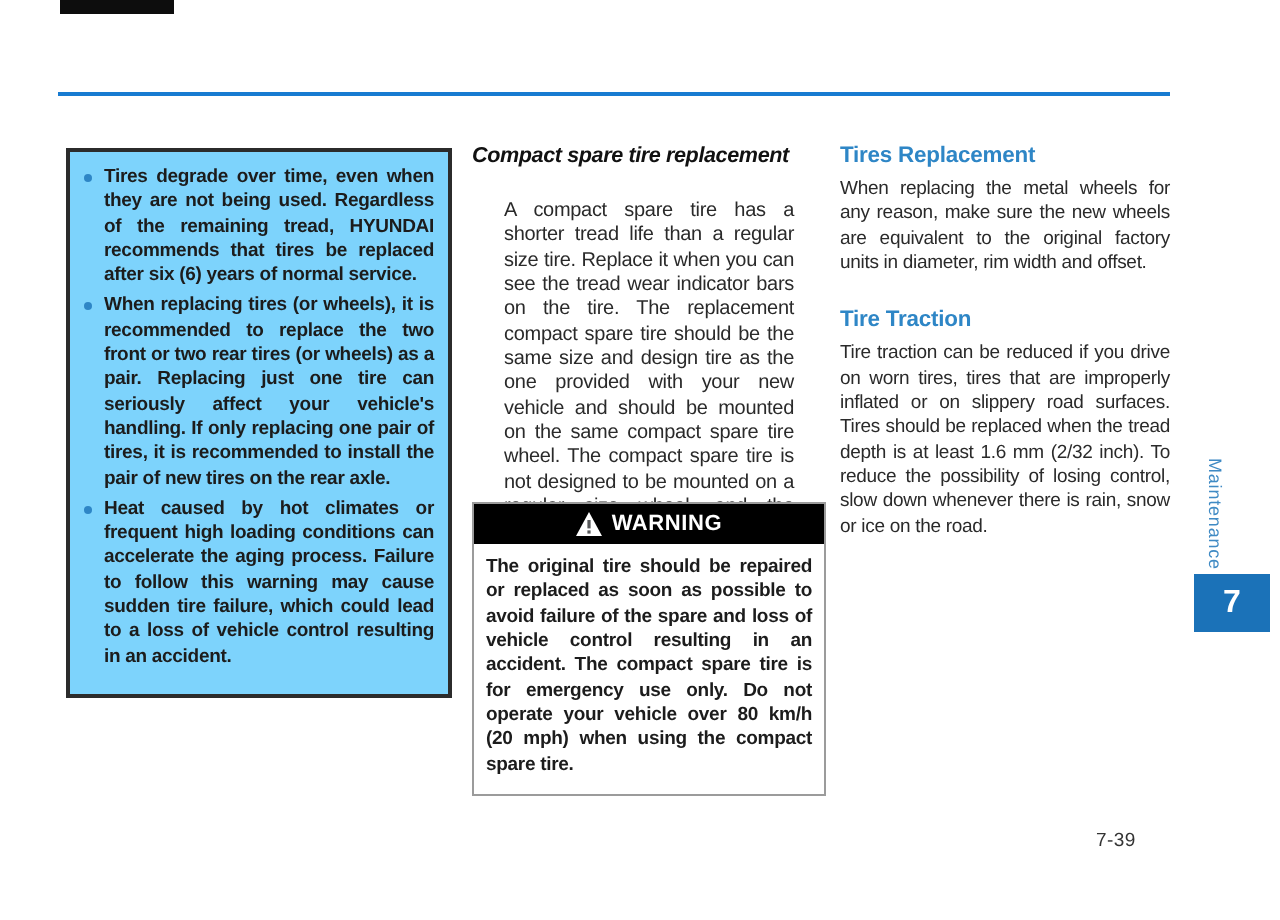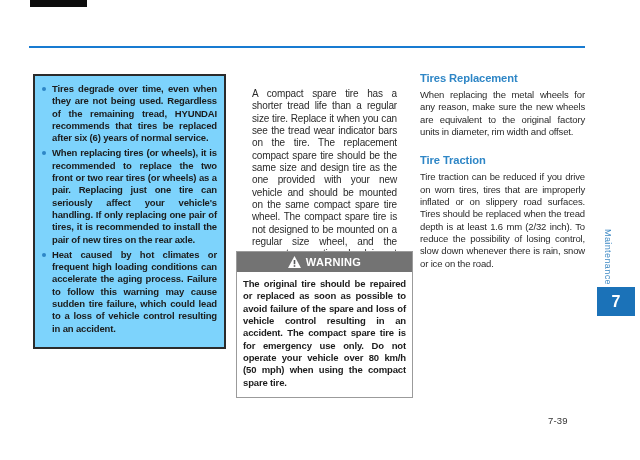--- a/index.html
+++ b/index.html
@@ -35,21 +35,21 @@
   }
   .mid-body{
     font-size:10px;line-height:12.35px;color:#2a2a2a;text-align:justify;
     letter-spacing:-0.15px;margin:16px;
   }
   .warning-box{
     position:absolute;left:236px;top:251px;width:177px;box-sizing:border-box;
     border:1.5px solid #9b9b9b;background:#fff;
   }
   .warning-header{
-    height:20px;background:#737373;display:flex;align-items:center;justify-content:center;
+    height:20px;background:#000000;display:flex;align-items:center;justify-content:center;
     gap:5px;
   }
   .warning-header .w-title{
     color:#ffffff;font-weight:bold;font-size:11px;letter-spacing:0.3px;
   }
   .warning-header svg{display:block;}
   .warning-body{
     padding:6px 6px 8px 6px;font-size:9.5px;line-height:12.35px;font-weight:bold;
     color:#1c1c1c;text-align:justify;letter-spacing:-0.15px;margin:0;
   }
@@ -100,33 +100,34 @@
       <span>When replacing tires (or wheels), it is recommended to replace the two front or two rear tires (or wheels) as a pair. Replacing just one tire can seriously affect your vehicle's handling. If only replacing one pair of tires, it is recommended to install the pair of new tires on the rear axle.</span>
     </li>
     <li>
       <span class="bullet"></span>
       <span>Heat caused by hot climates or frequent high loading conditions can accelerate the aging process. Failure to follow this warning may cause sudden tire failure, which could lead to a loss of vehicle control resulting in an accident.</span>
     </li>
   </ul>
 </div>
 
 <div class="col-mid">
+  <h3 class="mid-heading">Compact spare tire replacement</h3>
   <p class="mid-body">A compact spare tire has a shorter tread life than a regular size tire. Replace it when you can see the tread wear indicator bars on the tire. The replacement compact spare tire should be the same size and design tire as the one provided with your new vehicle and should be mounted on the same compact spare tire wheel. The compact spare tire is not designed to be mounted on a regular size wheel, and the compact spare tire wheel is not designed for mounting a regular size tire.</p>
 </div>
 
 <div class="warning-box">
   <div class="warning-header">
     <svg width="13" height="12" viewBox="0 0 13 12">
       <path d="M6.5 0 L13 12 L0 12 Z" fill="#ffffff"></path>
       <rect x="5.7" y="4" width="1.6" height="4.2" fill="#57585a"></rect>
       <rect x="5.7" y="9.2" width="1.6" height="1.6" fill="#57585a"></rect>
     </svg>
     <span class="w-title">WARNING</span>
   </div>
-  <p class="warning-body">The original tire should be repaired or replaced as soon as possible to avoid failure of the spare and loss of vehicle control resulting in an accident. The compact spare tire is for emergency use only. Do not operate your vehicle over 80 km/h (50 mph) when using the compact spare tire.</p>
+  <p class="warning-body">The original tire should be repaired or replaced as soon as possible to avoid failure of the spare and loss of vehicle control resulting in an accident. The compact spare tire is for emergency use only. Do not operate your vehicle over 80 km/h (20 mph) when using the compact spare tire.</p>
 </div>
 
 <div class="col-right">
   <h3 class="sec-heading">Tires Replacement</h3>
   <p class="sec-body">When replacing the metal wheels for any reason, make sure the new wheels are equivalent to the original factory units in diameter, rim width and offset.</p>
   <div class="sec-gap"></div>
   <h3 class="sec-heading">Tire Traction</h3>
   <p class="sec-body">Tire traction can be reduced if you drive on worn tires, tires that are improperly inflated or on slippery road surfaces. Tires should be replaced when the tread depth is at least 1.6 mm (2/32 inch). To reduce the possibility of losing control, slow down whenever there is rain, snow or ice on the road.</p>
 </div>
 

